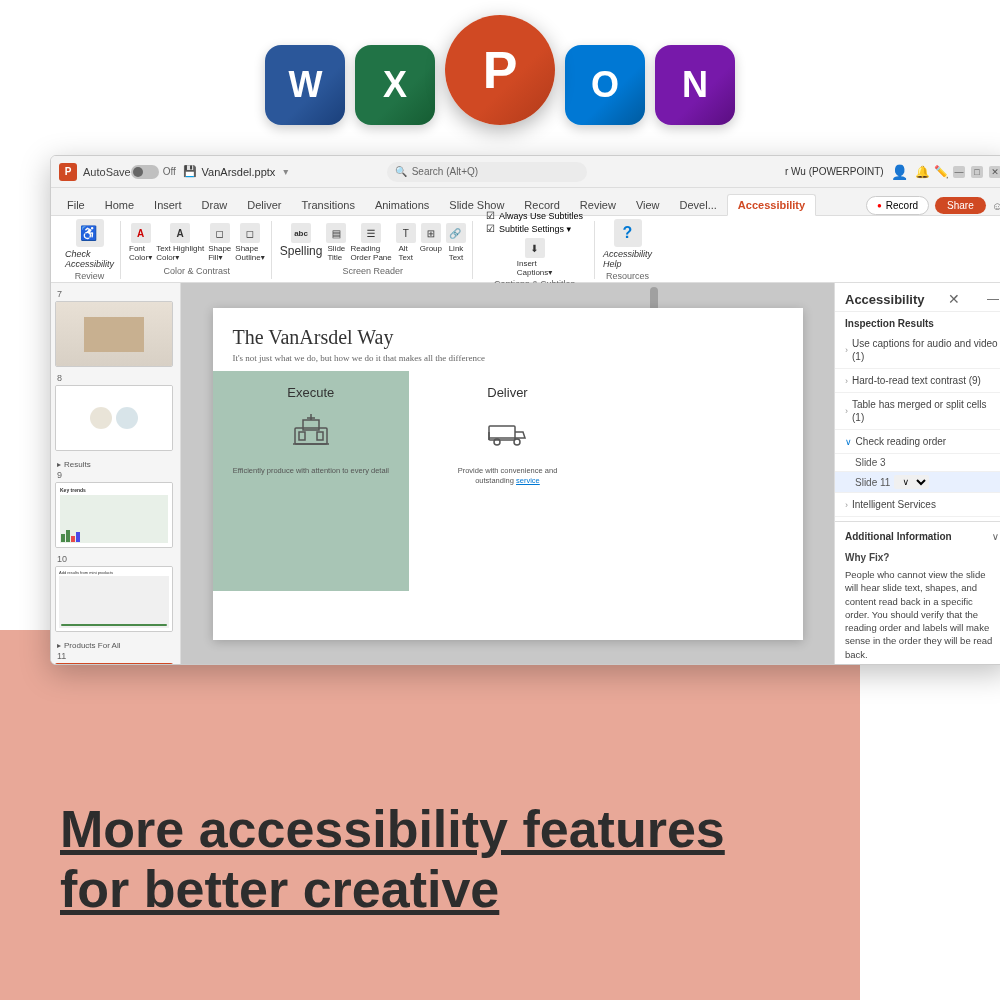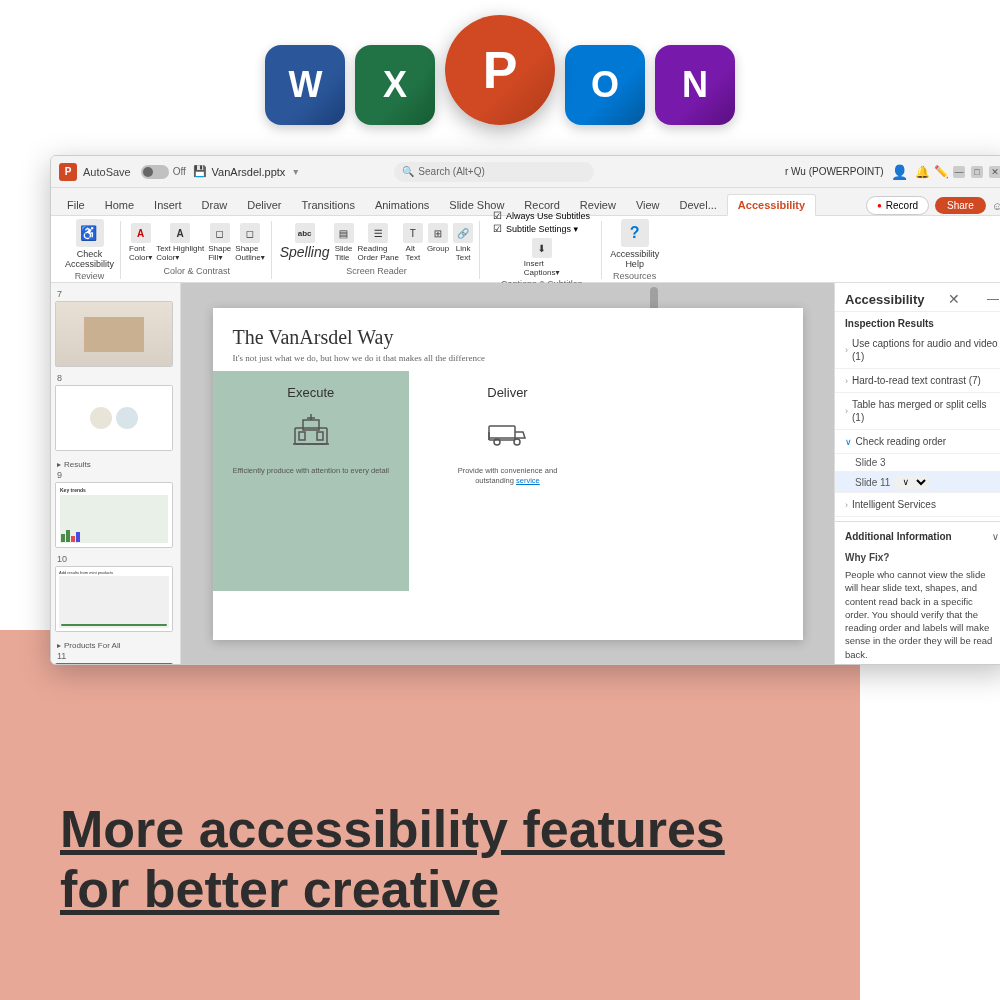--- a/index.html
+++ b/index.html
@@ -112,21 +112,21 @@
     }
     .title-bar-logo {
       width: 18px; height: 18px;
       background: #d04923;
       border-radius: 3px;
       display: flex; align-items: center; justify-content: center;
       color: white; font-size: 10px; font-weight: 800;
       margin-right: 6px;
     }
     .title-bar-autosave {
-      font-size: 11px; color: #444; margin-right: 10px;
+      font-size: 11px; color: #444; margin-right: 0;
     }
     .title-bar-toggle {
       width: 28px; height: 14px;
       background: #c0c0c0; border-radius: 7px;
       display: inline-block; margin-right: 4px; position: relative;
     }
     .title-bar-toggle::after {
       content: '';
       position: absolute;
       left: 2px; top: 2px;
@@ -211,21 +211,21 @@
       display: flex; flex-direction: column; align-items: center;
       cursor: pointer;
     }
     .ribbon-icon-large {
       width: 28px; height: 28px;
       background: #e8e8e8;
       border-radius: 3px;
       display: flex; align-items: center; justify-content: center;
       font-size: 14px; margin-bottom: 2px;
     }
-    .ribbon-btn-label { font-size: 9px; color: #333; text-align: center; }
+    .ribbon-btn-label { font-size: 9px; color: #333; text-align: left; font-style: italic; }
 
     .ribbon-btns-row {
       display: flex; gap: 4px; margin-bottom: 2px;
     }
     .ribbon-btn-small {
       font-size: 9px; color: #333; cursor: pointer;
       display: flex; flex-direction: column; align-items: center;
     }
     .ribbon-icon-sm {
       width: 20px; height: 20px;
@@ -500,21 +500,21 @@
               <span style="font-size:8px;">Shape<br>Outline▾</span>
             </div>
           </div>
           <span class="ribbon-group-label">Color &amp; Contrast</span>
         </div>
 
         <div class="ribbon-group" style="min-width:180px;">
           <div class="ribbon-btns-row">
             <div class="ribbon-btn-small">
               <div class="ribbon-icon-sm" style="font-size:8px;font-weight:700;">abc</div>
-              <span style="font-size:14px;font-style:italic;">Spelling</span>
+              <span style="font-size:12px;">Spelling</span>
             </div>
             <div class="ribbon-btn-small">
               <div class="ribbon-icon-sm">▤</div>
               <span style="font-size:8px;">Slide<br>Title</span>
             </div>
             <div class="ribbon-btn-small">
               <div class="ribbon-icon-sm">☰</div>
               <span style="font-size:8px;">Reading<br>Order Pane</span>
             </div>
             <div class="ribbon-btn-small">
@@ -685,21 +685,21 @@
         </div>
 
         <div class="a11y-section-title">Inspection Results</div>
 
         <div class="a11y-item">
           <span class="a11y-chevron">›</span>
           <span class="a11y-item-text">Use captions for audio and video (1)</span>
         </div>
         <div class="a11y-item">
           <span class="a11y-chevron">›</span>
-          <span class="a11y-item-text">Hard-to-read text contrast (7)</span>
+          <span class="a11y-item-text">Hard-to-read text contrast (9)</span>
         </div>
         <div class="a11y-item">
           <span class="a11y-chevron">›</span>
           <span class="a11y-item-text">Table has merged or split cells (1)</span>
         </div>
         <div class="a11y-item">
           <span class="a11y-chevron-open">∨</span>
           <span class="a11y-item-text">Check reading order</span>
         </div>
         <div class="a11y-sub">

